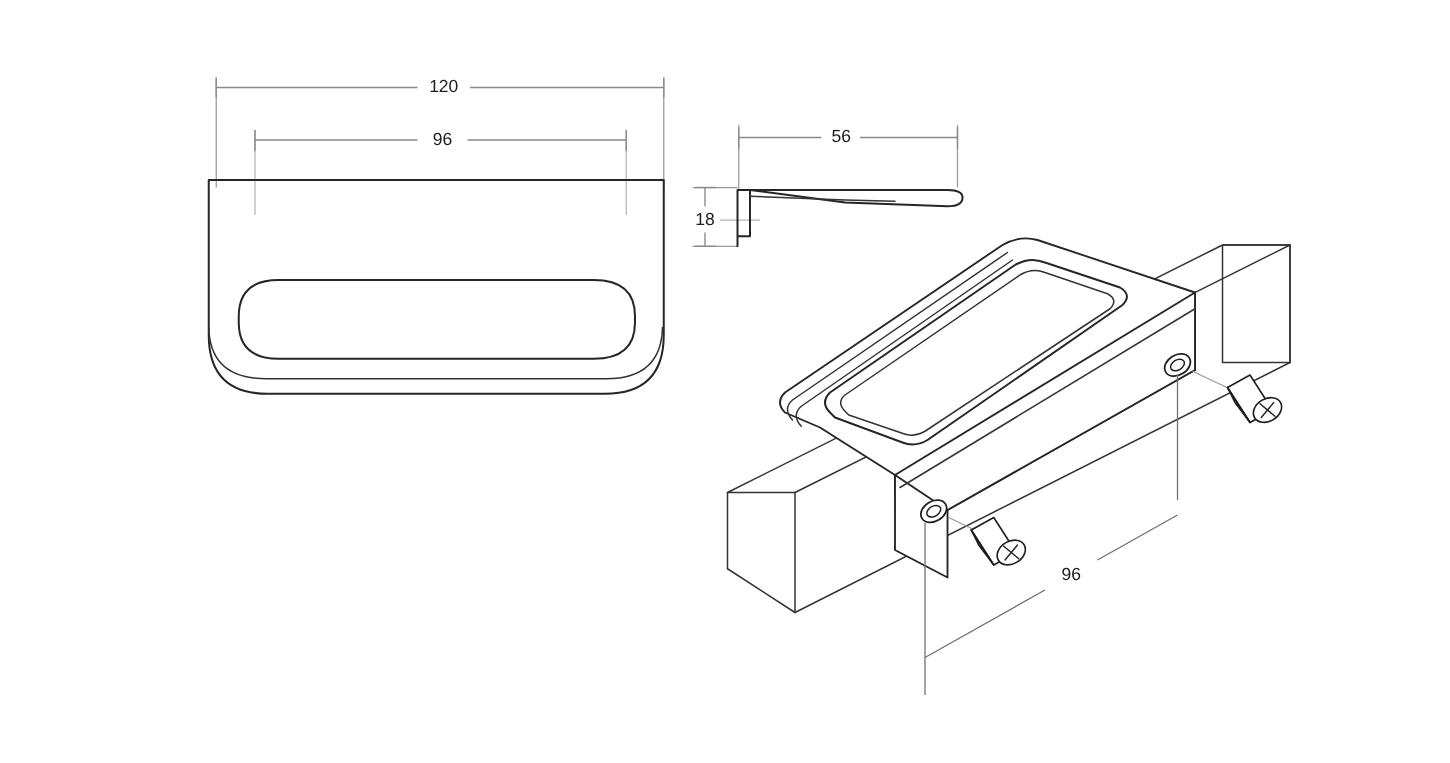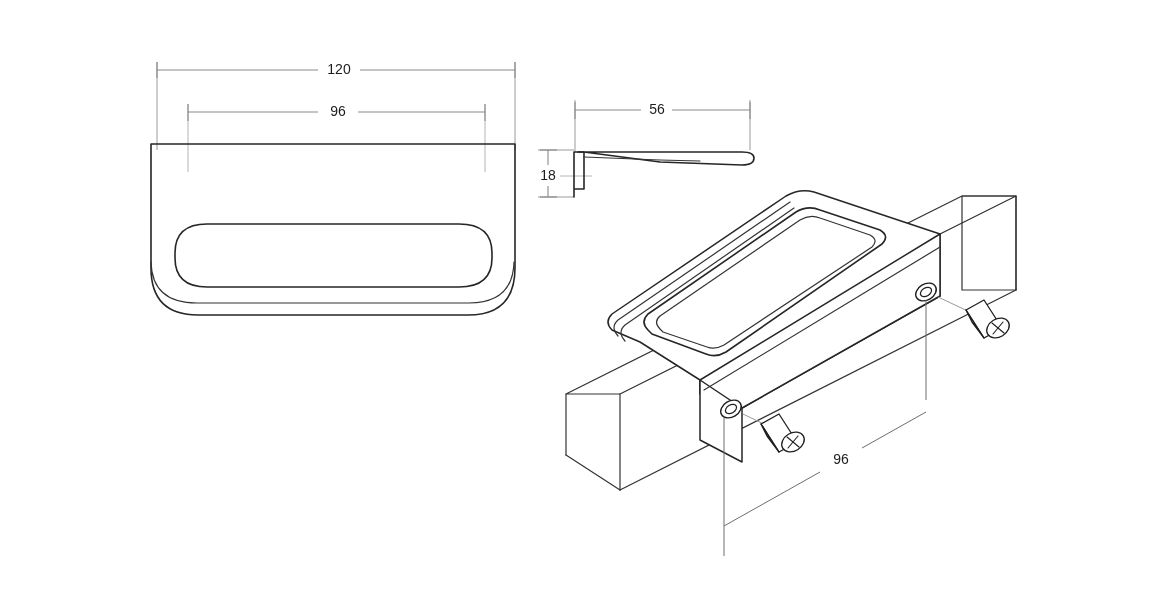--- a/index.html
+++ b/index.html
@@ -9,21 +9,21 @@
   }
   body {
     width: 1160px;
     height: 610px;
     font-family: "Liberation Sans", sans-serif;
     overflow: hidden;
     position: relative;
   }
   #drawing-root {
     position: absolute;
-    left: 0;
+    left: 16px;
     top: 0;
     width: 1048px;
     height: 610px;
   }
   svg.sheet {
     display: block;
     width: 1160px;
     height: 610px;
     background: #ffffff;
   }

